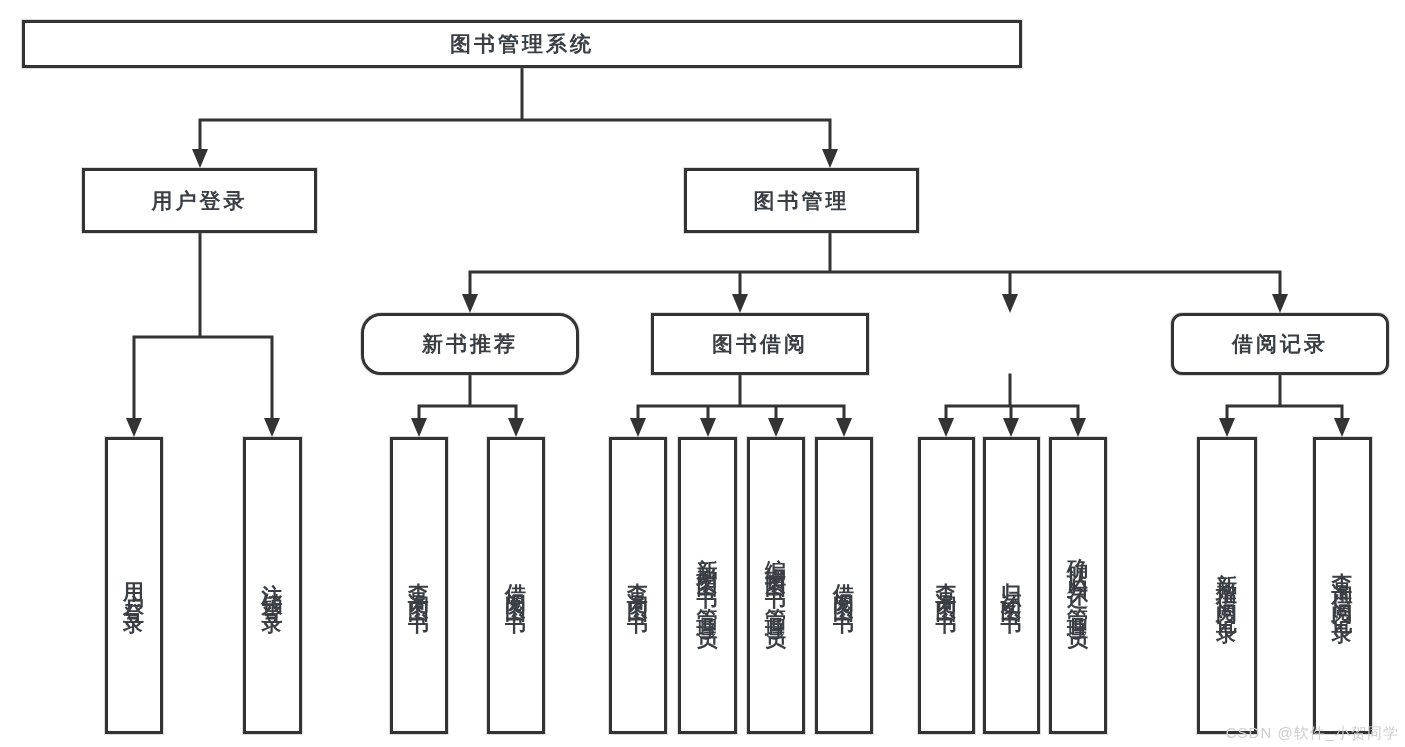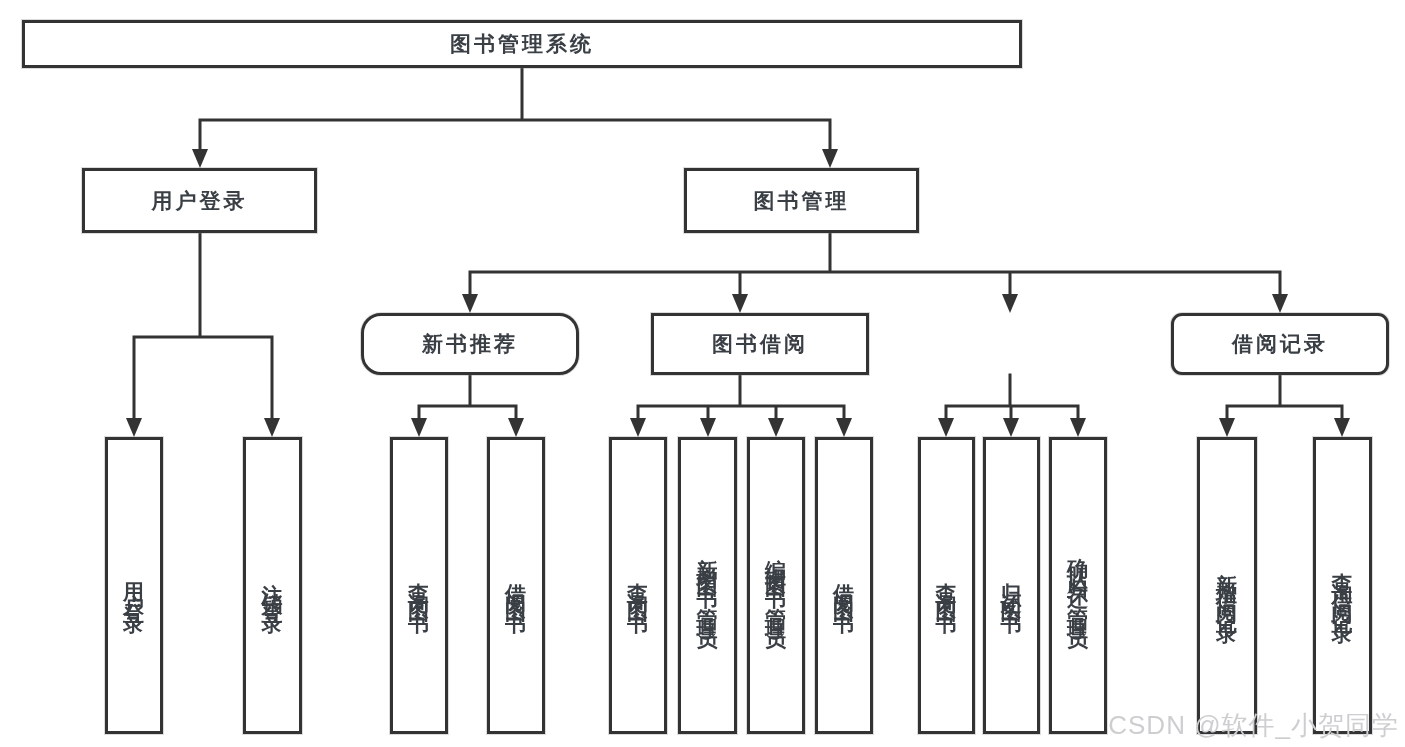--- a/index.html
+++ b/index.html
@@ -44,21 +44,21 @@
     text-orientation: mixed;
     letter-spacing: 10px;
     font-size: 21px;
     line-height: 1;
     white-space: normal;
   }
   .watermark {
     position: absolute;
     right: 6px;
     bottom: 4px;
-    font-size: 26px;
+    font-size: 15px;
     color: #cdced0;
     letter-spacing: 1px;
     pointer-events: none;
   }
 </style>
 </head>
 <body>
 
 <div class="stage">
 

